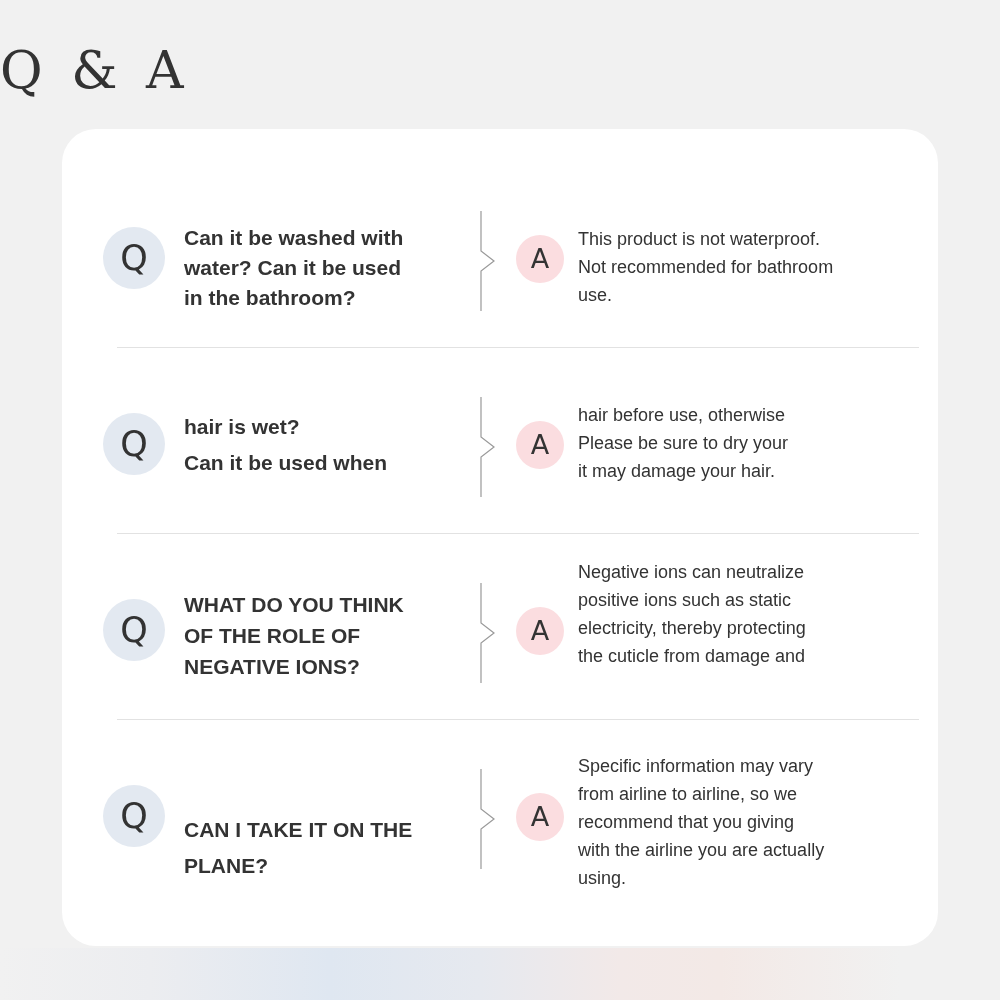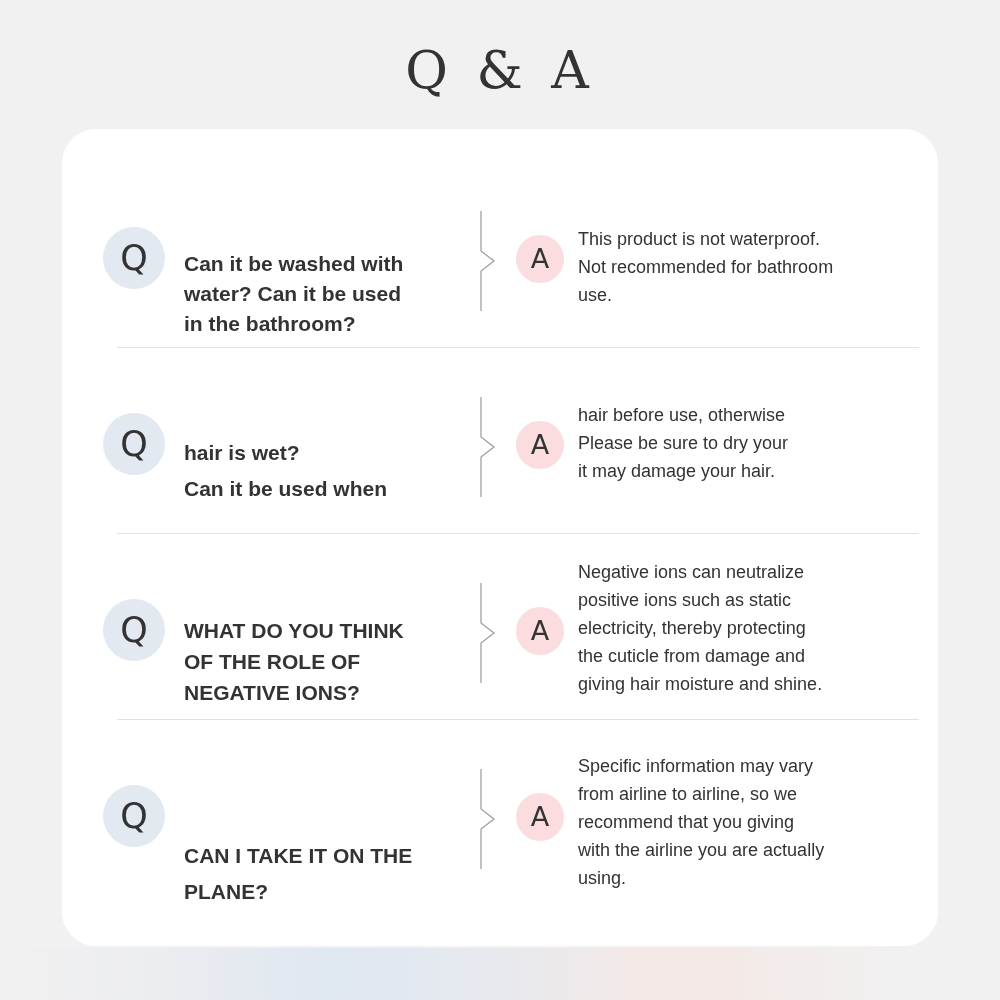--- a/index.html
+++ b/index.html
@@ -1,23 +1,23 @@
 <!DOCTYPE html>
 <html><head>
 <meta charset="utf-8">
 <style>
   html,body{margin:0;padding:0;}
   body{width:1000px;height:1000px;position:relative;overflow:hidden;background:#f1f1f1;font-family:"DejaVu Sans",sans-serif;color:#333;}
   .bottom-glow{position:absolute;left:0;top:948px;width:1000px;height:52px;
     background:linear-gradient(90deg,#f1f1f1 0%,#ecedf0 15%,#dfe7f1 33%,#e6e9ef 48%,#f2e9e8 62%,#f3e9e6 72%,#f1f1f1 90%);}
-  .title{position:absolute;left:0;top:40px;width:1000px;text-align:center;font-family:"DejaVu Serif",serif;font-size:52px;color:#333;letter-spacing:6px;font-weight:normal;}
+  .title{position:absolute;left:0;top:40px;width:1000px;text-align:left;font-family:"DejaVu Serif",serif;font-size:52px;color:#333;letter-spacing:6px;font-weight:normal;}
   .card{position:absolute;left:62px;top:129px;width:876px;height:817px;background:#fff;border-radius:34px;}
   .qcircle{position:absolute;left:41px;width:62px;height:62px;border-radius:50%;background:#e3e9f1;color:#333;font-size:35px;line-height:62px;text-align:center;}
   .acircle{position:absolute;left:454px;width:48px;height:48px;border-radius:50%;background:#fbdde0;color:#333;font-size:27px;line-height:48px;text-align:center;}
-  .qtext{position:absolute;left:122px;width:270px;font-family:"Liberation Sans",sans-serif;font-weight:bold;font-size:21px;color:#333;margin-top:26px;}
+  .qtext{position:absolute;left:122px;width:270px;font-family:"Liberation Sans",sans-serif;font-weight:bold;font-size:21px;color:#333;}
   .atext{position:absolute;left:516px;width:340px;font-family:"Liberation Sans",sans-serif;font-size:18px;color:#333;line-height:28px;}
   .divider-v{position:absolute;left:418px;width:24px;}
   .divider-h{position:absolute;left:55px;width:802px;height:1px;background:#e2e2e2;}
 </style>
 </head>
 <body>
 
 <div class="bottom-glow"></div>
 <div class="title">Q &amp; A</div>
 
@@ -64,21 +64,20 @@
   </div>
   <svg class="divider-v" style="top:454px" height="100" width="24">
     <polyline points="1,0 1,40 14,50 1,60 1,100" fill="none" stroke="#999" stroke-width="1.2"></polyline>
   </svg>
   <div class="acircle" style="top:478px">A</div>
   <div class="atext" style="top:429px">
     <div>Negative ions can neutralize</div>
     <div>positive ions such as static</div>
     <div>electricity, thereby protecting</div>
     <div>the cuticle from damage and</div>
-    <div>giving hair moisture and shine.</div>
   </div>
   <div class="divider-h" style="top:590px"></div>
 
   <div class="qcircle" style="top:656px">Q</div>
   <div class="qtext" style="top:683px;line-height:36px">
     <div>CAN I TAKE IT ON THE</div>
     <div>PLANE?</div>
   </div>
   <svg class="divider-v" style="top:640px" height="100" width="24">
     <polyline points="1,0 1,40 14,50 1,60 1,100" fill="none" stroke="#999" stroke-width="1.2"></polyline>

